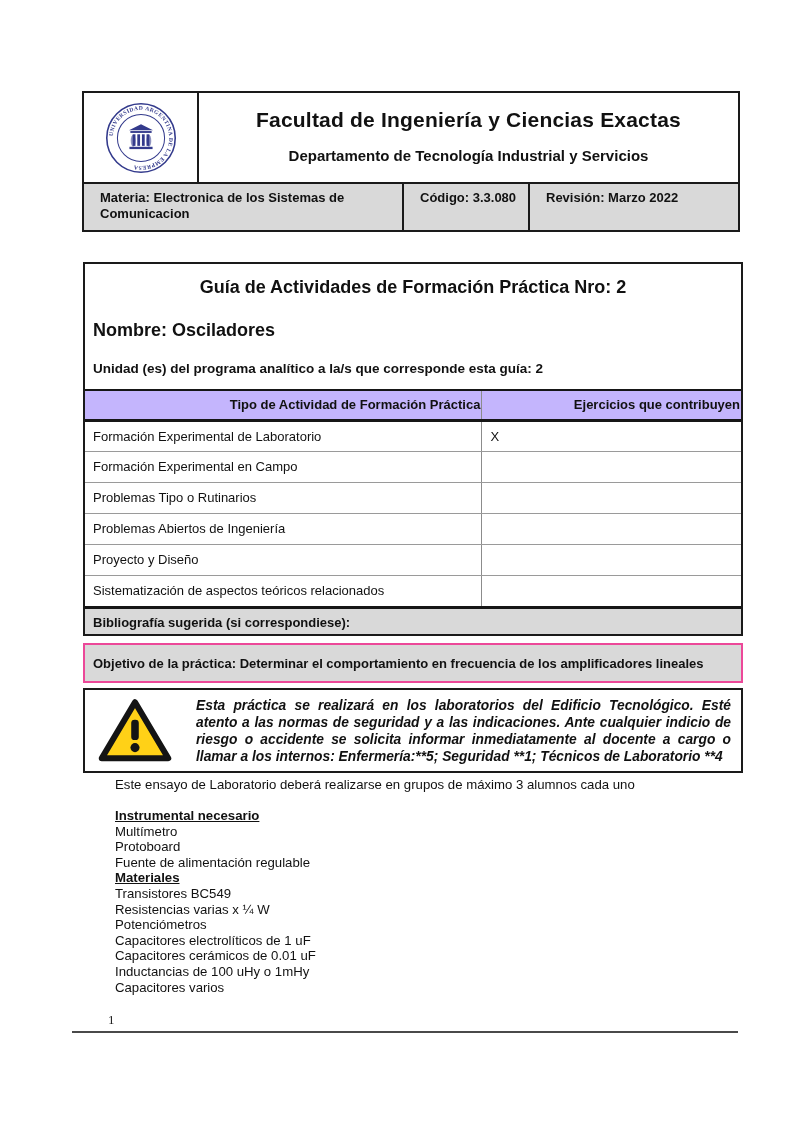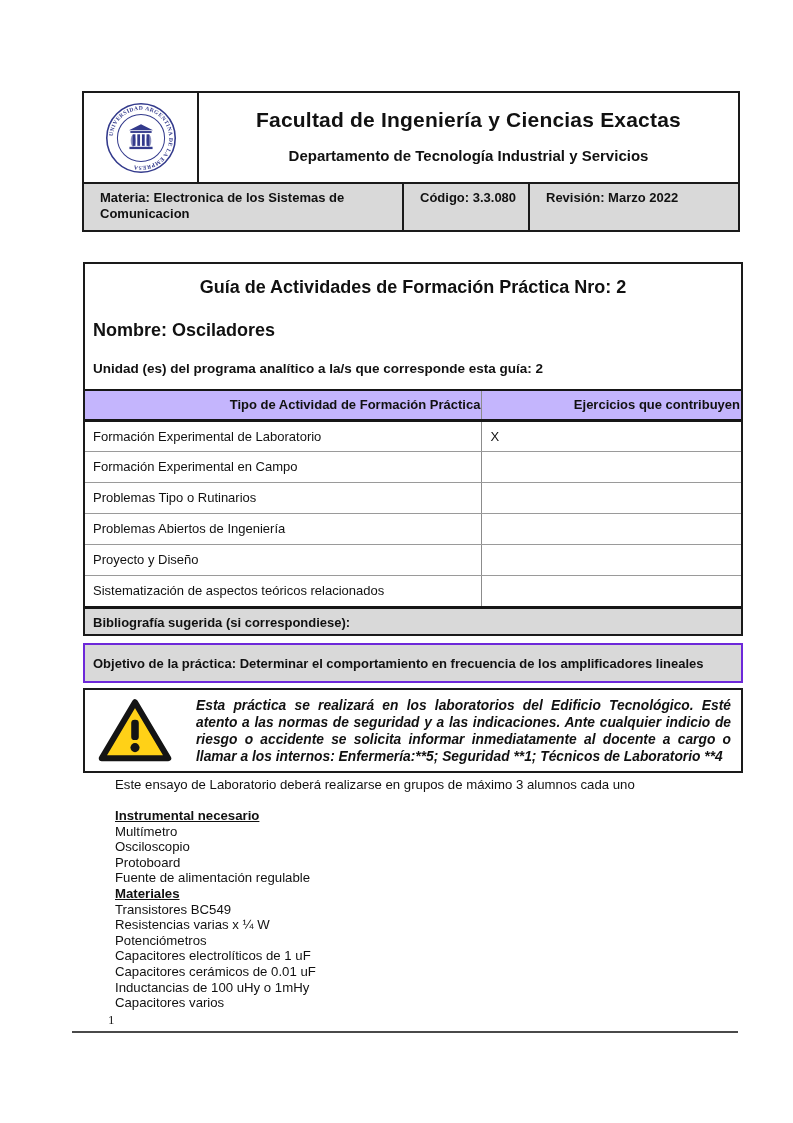--- a/index.html
+++ b/index.html
@@ -52,21 +52,21 @@
   }
   table.act tr:last-child td { border-bottom:none; }
   .col-label { width:60.5%; }
 
   .bib {
     border-top:3px solid #161616; background:#d9d9d9;
     font-size:13px; font-weight:bold; height:28px; line-height:28px; padding:0 8px;
   }
 
   .obj {
-    margin-top:7px; border:2px solid #6d28d9; background:#d9d9d9;
+    margin-top:7px; border:2px solid #ec4899; background:#d9d9d9;
     height:40px; display:flex; align-items:center; padding:0 8px;
     font-size:13px; font-weight:bold;
   }
 
   .warn {
     margin-top:5px; border:2px solid #1a1a1a; background:#fff;
     min-height:85px; display:flex; align-items:center; gap:23px; padding:6px 10px 6px 12px;
   }
   .warn-text {
     flex:1; font-size:13.8px; font-weight:bold; font-style:italic;
@@ -184,21 +184,20 @@
         <circle cx="50" cy="67" r="6" fill="#141414"></circle>
       </svg>
       <div class="warn-text">Esta práctica se realizará en los laboratorios del Edificio Tecnológico. Esté atento a las normas de seguridad y a las indicaciones. Ante cualquier indicio de riesgo o accidente se solicita informar inmediatamente al docente a cargo o llamar a los internos: Enfermería:**5; Seguridad **1; Técnicos de Laboratorio **4</div>
     </div>
 
     <div class="note">Este ensayo de Laboratorio deberá realizarse en grupos de máximo 3 alumnos cada uno</div>
 
     <div class="lists">
       <div class="lh">Instrumental necesario</div>
       <div>Multímetro</div>
-      <div>Osciloscopio</div>
       <div>Protoboard</div>
       <div>Fuente de alimentación regulable</div>
       <div class="lh">Materiales</div>
       <div>Transistores BC549</div>
       <div>Resistencias varias x ¼ W</div>
       <div>Potenciómetros</div>
       <div>Capacitores electrolíticos de 1 uF</div>
       <div>Capacitores cerámicos de 0.01 uF</div>
       <div>Inductancias de 100 uHy o 1mHy</div>
       <div>Capacitores varios</div>

